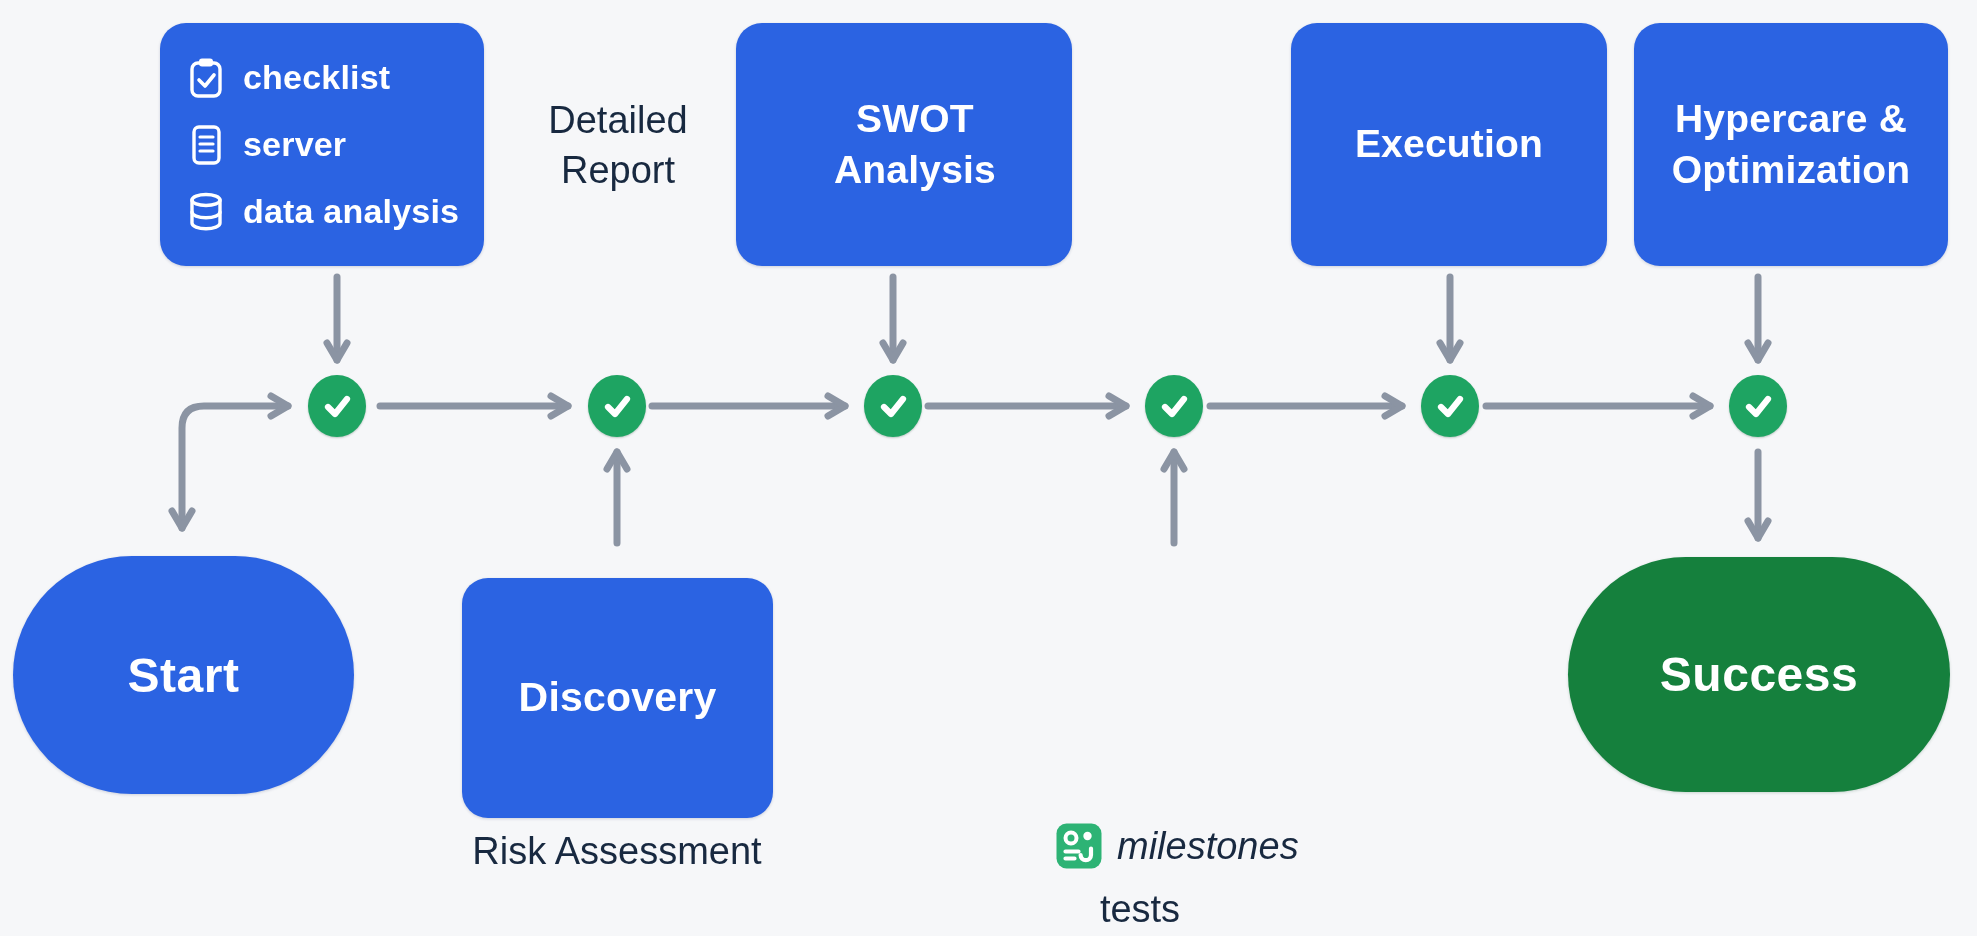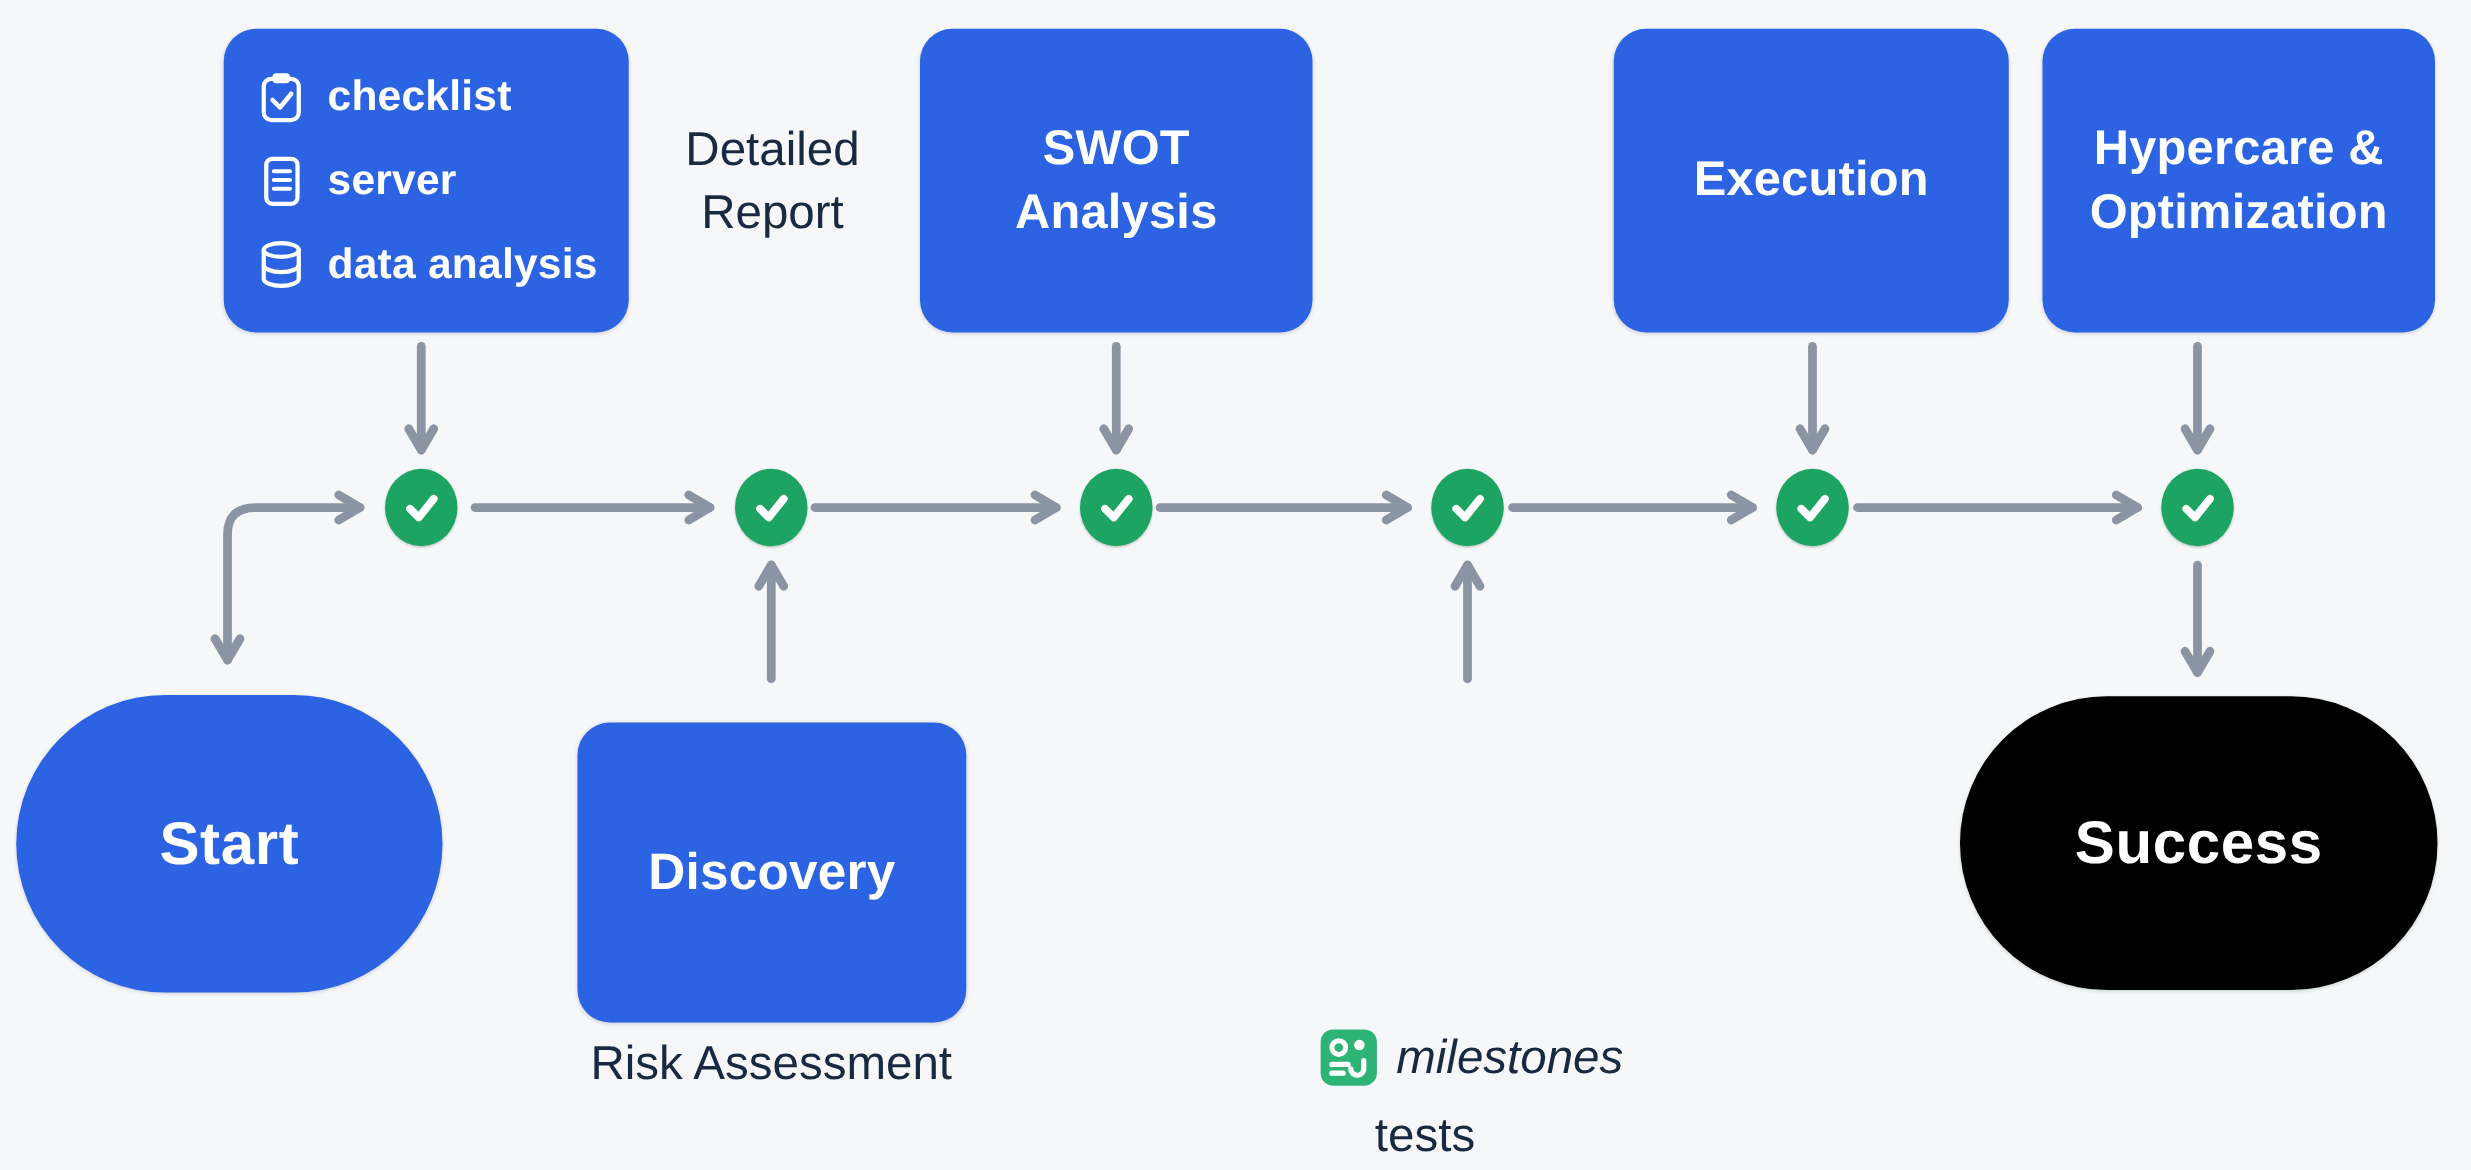--- a/index.html
+++ b/index.html
@@ -17,21 +17,21 @@
   .note{position:absolute;z-index:2;color:#182940;font-size:38px;font-weight:500;
         text-align:center;line-height:1.32;white-space:pre-line;}
   .prep{flex-direction:column;align-items:flex-start;justify-content:center;gap:23px;padding-left:26px;box-sizing:border-box;}
   .prep-row{display:flex;align-items:center;gap:17px;}
   .prep-row .txt{font-size:34px;font-weight:600;letter-spacing:.2px;}
   .icon{display:flex;align-items:center;justify-content:center;flex:0 0 auto;}
   .check-circle{position:absolute;z-index:3;width:58px;height:62px;border-radius:50%;
         background:#1ea462;display:flex;align-items:center;justify-content:center;
         box-shadow:0 1px 2px rgba(20,60,40,.25);}
   .start-shape{background:#2b63e2;border-radius:120px;box-shadow:0 1px 3px rgba(20,40,90,.18);}
-  .success-shape{background:#000000;border-radius:118px;box-shadow:0 1px 3px rgba(20,80,50,.2);}
+  .success-shape{background:#15803d;border-radius:118px;box-shadow:0 1px 3px rgba(20,80,50,.2);}
   .mile-row{position:absolute;z-index:2;display:flex;align-items:center;gap:15px;}
   .mile-row .txt{color:#182940;font-size:38px;font-weight:500;}
 </style>
 </head>
 <body>
 
 <div id="canvas">
 
   <svg class="arrows" width="1977" height="936" viewBox="0 0 1977 936">
     <defs>
@@ -54,21 +54,21 @@
       <path d="M1758,452 V538" marker-end="url(#arr)"></path>
 
       <path d="M380,406 H568" marker-end="url(#arr)"></path>
       <path d="M652,406 H845" marker-end="url(#arr)"></path>
       <path d="M928,406 H1126" marker-end="url(#arr)"></path>
       <path d="M1210,406 H1402" marker-end="url(#arr)"></path>
       <path d="M1486,406 H1710" marker-end="url(#arr)"></path>
     </g>
   </svg>
 
-  <div class="node bluebox prep" style="left:179px;top:23px;width:324px;height:243px;">
+  <div class="node bluebox prep" style="left:160px;top:23px;width:324px;height:243px;">
     <div class="prep-row">
       <span class="icon">
         <svg width="40" height="44" viewBox="0 0 40 44">
           <rect x="6" y="7" width="28" height="33" rx="6" fill="none" stroke="#fff" stroke-width="3.4"></rect>
           <rect x="13" y="2.5" width="14" height="8" rx="3" fill="#fff"></rect>
           <path d="M13,24 l6,6 l9,-11" fill="none" stroke="#fff" stroke-width="3.6" stroke-linecap="round" stroke-linejoin="round"></path>
         </svg>
       </span>
       <span class="txt">checklist</span>
     </div>
@@ -89,21 +89,21 @@
           <path d="M6,22 c0,3.2 6.3,5.7 14,5.7 s14,-2.5 14,-5.7" fill="none" stroke="#fff" stroke-width="3.4" stroke-linecap="round"></path>
         </svg>
       </span>
       <span class="txt">data analysis</span>
     </div>
   </div>
 
   <div class="note" style="left:468px;top:95px;width:300px;">Detailed
 Report</div>
 
-  <div class="node bluebox" style="left:736px;top:23px;width:314px;height:243px;">
+  <div class="node bluebox" style="left:736px;top:23px;width:314px;height:243px;padding-left:22px;">
     <span class="box-label">SWOT
 Analysis</span>
   </div>
 
   <div class="node bluebox" style="left:1291px;top:23px;width:316px;height:243px;">
     <span class="box-label">Execution</span>
   </div>
 
   <div class="node bluebox" style="left:1634px;top:23px;width:314px;height:243px;">
     <span class="box-label">Hypercare &amp;

